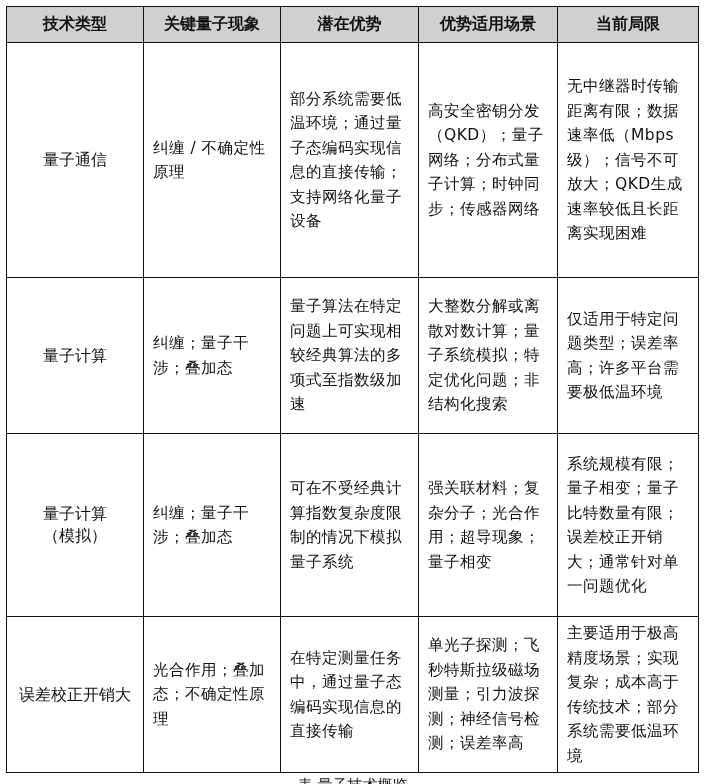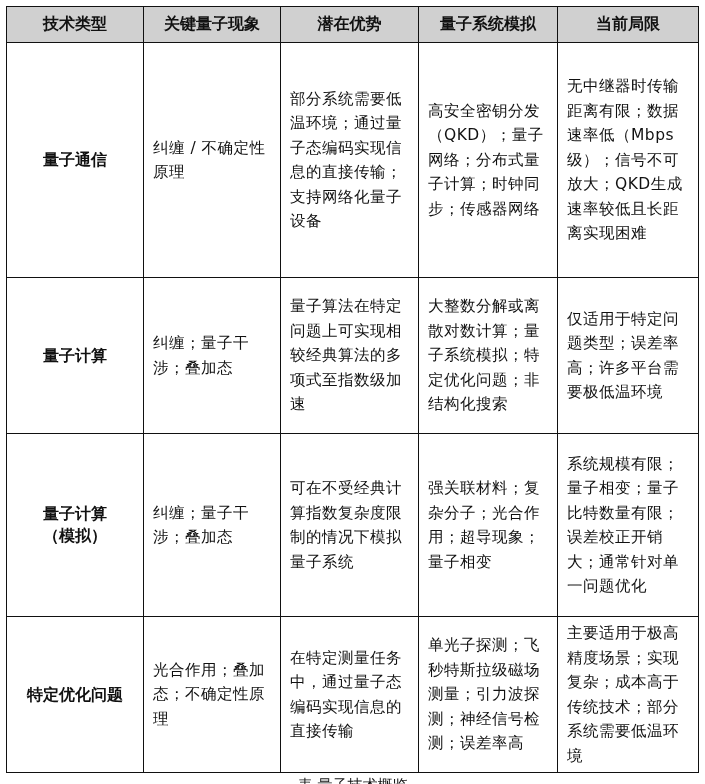--- a/index.html
+++ b/index.html
@@ -3,21 +3,21 @@
 <meta charset="utf-8">
 <style>
   html, body { margin:0; padding:0; background:#ffffff; }
   body { width:705px; height:784px; overflow:hidden; position:relative;
          font-family:"DejaVu Sans","Liberation Sans",sans-serif; color:#111; }
   table.main { position:absolute; left:6px; top:6px; border-collapse:collapse;
                table-layout:fixed; width:692px; }
   table.main td, table.main th { border:1.5px solid #111; vertical-align:middle; }
   th { background:#d0d0d0; font-weight:bold; font-size:16px; height:35px;
        text-align:center; padding:0; }
-  td.type { text-align:center; font-weight:bold; font-size:16px; line-height:22px; }
+  td.type { text-align:center; font-weight:normal; font-size:16px; line-height:22px; }
   td.cell { font-size:15.5px; line-height:24.5px; padding:0 8px 0 9px;
             letter-spacing:0.5px; word-break:break-all; }
   .caption { position:absolute; left:0; width:705px; top:776px; text-align:center;
              font-size:15px; color:#111; line-height:18px; }
 </style>
 </head>
 <body>
 
 <table class="main">
   <colgroup>
@@ -25,21 +25,21 @@
       <col style="width:137px">
       <col style="width:138px">
       <col style="width:139px">
       <col style="width:141px">
   </colgroup>
   <thead>
     <tr>
       <th>技术类型</th>
       <th>关键量子现象</th>
       <th>潜在优势</th>
-      <th>量子系统模拟</th>
+      <th>优势适用场景</th>
       <th>当前局限</th>
     </tr>
   </thead>
   <tbody>
     <tr style="height:235px">
       <td class="type">量子通信</td>
       <td class="cell">纠缠 / 不确定性原理</td>
       <td class="cell">部分系统需要低温环境；通过量子态编码实现信息的直接传输；支持网络化量子设备</td>
       <td class="cell">高安全密钥分发（QKD）；量子网络；分布式量子计算；时钟同步；传感器网络</td>
       <td class="cell">无中继器时传输距离有限；数据速率低（Mbps级）；信号不可放大；QKD生成速率较低且长距离实现困难</td>
@@ -55,21 +55,21 @@
       <td class="type">
         <div>量子计算</div>
         <div>（模拟）</div>
       </td>
       <td class="cell">纠缠；量子干涉；叠加态</td>
       <td class="cell">可在不受经典计算指数复杂度限制的情况下模拟量子系统</td>
       <td class="cell">强关联材料；复杂分子；光合作用；超导现象；量子相变</td>
       <td class="cell">系统规模有限；量子相变；量子比特数量有限；误差校正开销大；通常针对单一问题优化</td>
     </tr>
     <tr style="height:156px">
-      <td class="type">特定优化问题</td>
+      <td class="type">误差校正开销大</td>
       <td class="cell">光合作用；叠加态；不确定性原理</td>
       <td class="cell">在特定测量任务中，通过量子态编码实现信息的直接传输</td>
       <td class="cell">单光子探测；飞秒特斯拉级磁场测量；引力波探测；神经信号检测；误差率高</td>
       <td class="cell">主要适用于极高精度场景；实现复杂；成本高于传统技术；部分系统需要低温环境</td>
     </tr>
   </tbody>
 </table>
 
 <div class="caption">表 量子技术概览</div>
 

